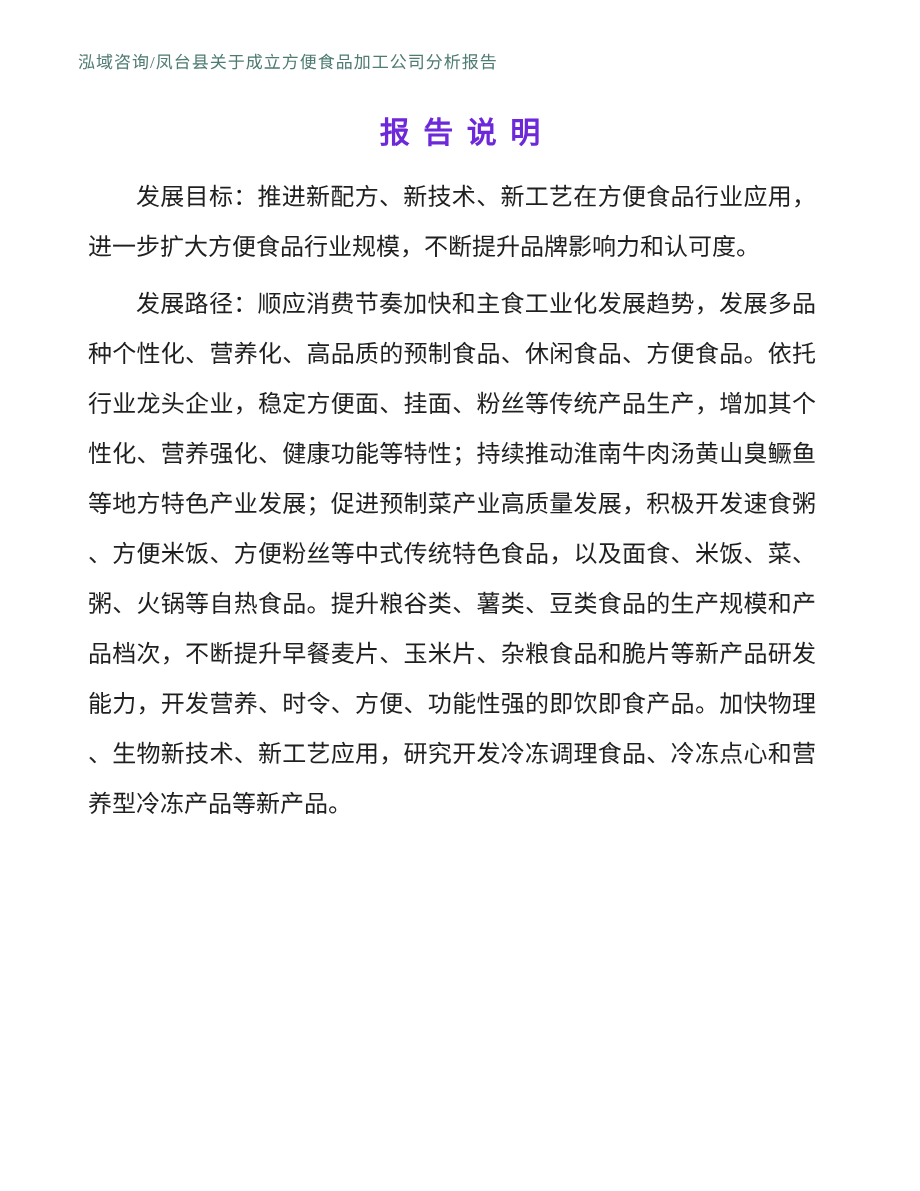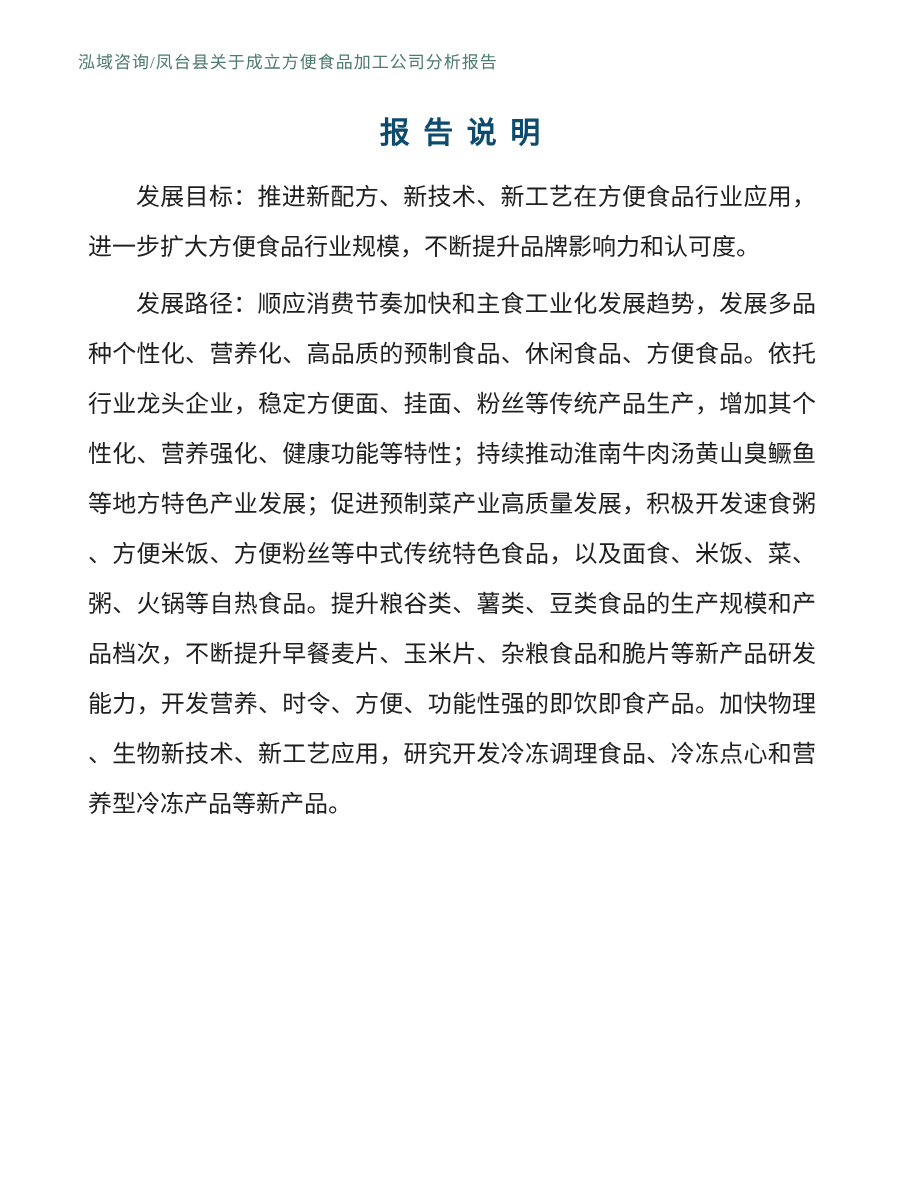--- a/index.html
+++ b/index.html
@@ -32,21 +32,21 @@
   .doc-title {
     position: absolute;
     top: 112px;
     left: 0;
     width: 100%;
     margin: 0;
     text-align: center;
     font-size: 30px;
     line-height: 42px;
     font-weight: bold;
-    color: #0c4a6e;
+    color: #6d28d9;
     letter-spacing: 0.45em;
     text-indent: 0.45em; 
     font-family: "Liberation Serif", "DejaVu Serif", serif;
   }
   .doc-body {
     position: absolute;
     top: 172px;
     left: 88px;
     width: 744px;
   }

